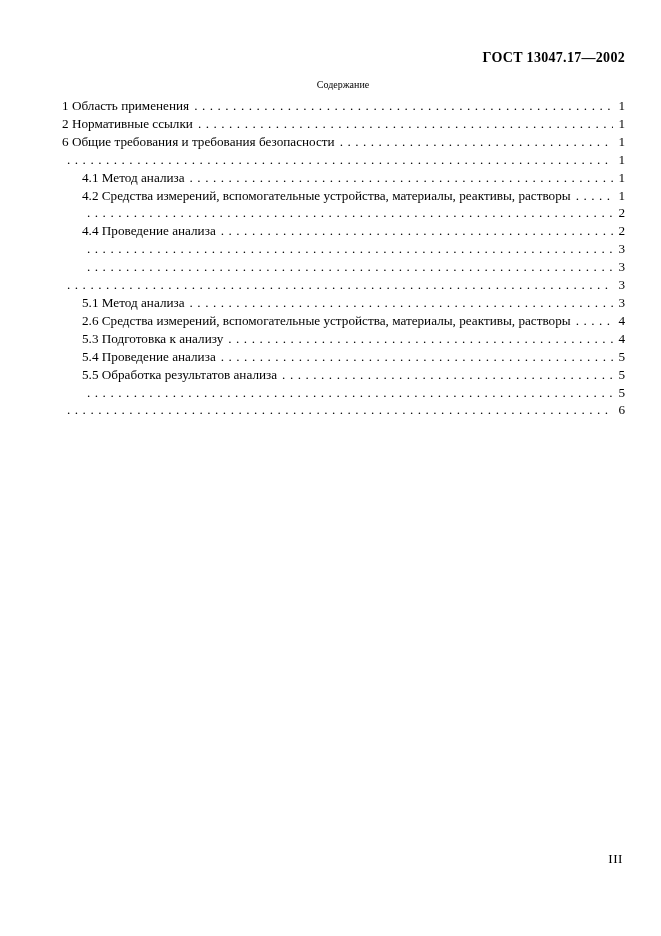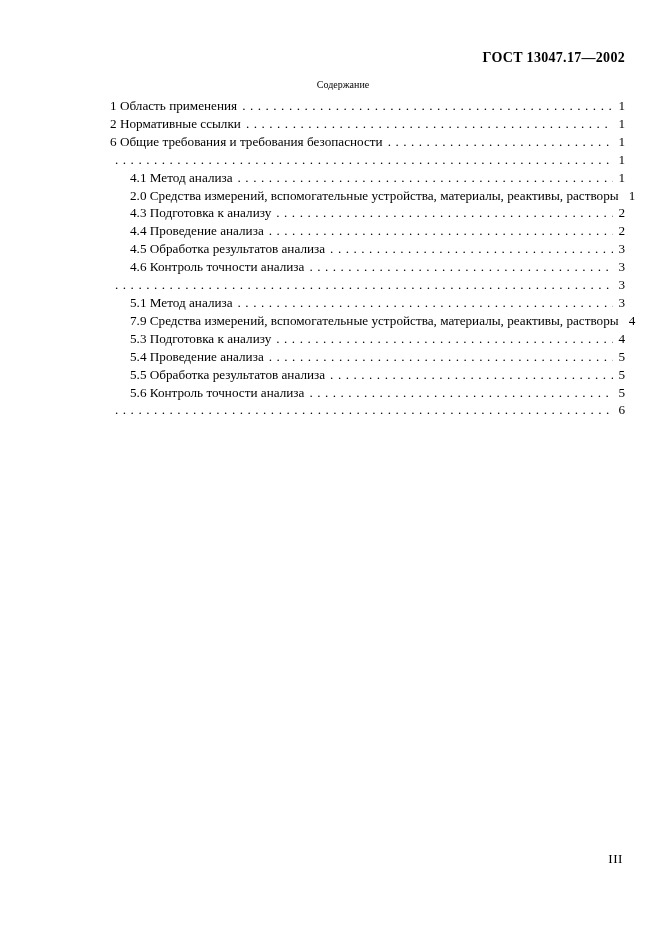--- a/index.html
+++ b/index.html
@@ -45,21 +45,20 @@
     top: 97px;
     left: 62px;
     right: 61px;
   }
   .toc-entry {
     display: flex;
     align-items: baseline;
     font-size: 13.2px;
     line-height: 17.9px;
     white-space: nowrap;
-    margin-left: 48px;
   }
   .toc-entry.sub {
     padding-left: 20px;
     align-items: center;
   }
   .entry-label {
     flex: 0 0 auto;
     white-space: nowrap;
   }
   .leader {
@@ -120,62 +119,59 @@
     <span class="entry-page">1</span>
   </div>
 
   <div class="toc-entry sub">
     <span class="entry-label">4.1  Метод анализа</span>
     <span class="leader">. . . . . . . . . . . . . . . . . . . . . . . . . . . . . . . . . . . . . . . . . . . . . . . . . . . . . . . . . . . . . . . . . . . . . . . . . . . . . . . . . . . . . . . . . . . . . . . . . . . . . . . . . . . . . . . . . . . . . . . . </span>
     <span class="entry-page">1</span>
   </div>
 
   <div class="toc-entry sub">
-    <span class="entry-label">2.0  Средства измерений, вспомогательные устройства, материалы, реактивы, растворы</span>
-    <span class="leader">. . . . . . . . . . . . . . . . . . . . . . . . . . . . . . . . . . . . . . . . . . . . . . . . . . . . . . . . . . . . . . . . . . . . . . . . . . . . . . . . . . . . . . . . . . . . . . . . . . . . . . . . . . . . . . . . . . . . . . . . </span>
-    <span class="entry-page">1</span>
-  </div>
-
-  <div class="toc-entry sub">
-    <span class="entry-label">4.3  Подготовка к анализу</span>
+    <span class="entry-label">4.2  Средства измерений, вспомогательные устройства, материалы, реактивы, растворы</span>
+    <span class="leader">. . . . . . . . . . . . . . . . . . . . . . . . . . . . . . . . . . . . . . . . . . . . . . . . . . . . . . . . . . . . . . . . . . . . . . . . . . . . . . . . . . . . . . . . . . . . . . . . . . . . . . . . . . . . . . . . . . . . . . . . </span>
+    <span class="entry-page">1</span>
+  </div>
+
+  <div class="toc-entry sub">
     <span class="leader">. . . . . . . . . . . . . . . . . . . . . . . . . . . . . . . . . . . . . . . . . . . . . . . . . . . . . . . . . . . . . . . . . . . . . . . . . . . . . . . . . . . . . . . . . . . . . . . . . . . . . . . . . . . . . . . . . . . . . . . . </span>
     <span class="entry-page">2</span>
   </div>
 
   <div class="toc-entry sub">
     <span class="entry-label">4.4  Проведение анализа</span>
     <span class="leader">. . . . . . . . . . . . . . . . . . . . . . . . . . . . . . . . . . . . . . . . . . . . . . . . . . . . . . . . . . . . . . . . . . . . . . . . . . . . . . . . . . . . . . . . . . . . . . . . . . . . . . . . . . . . . . . . . . . . . . . . </span>
     <span class="entry-page">2</span>
   </div>
 
   <div class="toc-entry sub">
-    <span class="entry-label">4.5  Обработка результатов анализа</span>
-    <span class="leader">. . . . . . . . . . . . . . . . . . . . . . . . . . . . . . . . . . . . . . . . . . . . . . . . . . . . . . . . . . . . . . . . . . . . . . . . . . . . . . . . . . . . . . . . . . . . . . . . . . . . . . . . . . . . . . . . . . . . . . . . </span>
-    <span class="entry-page">3</span>
-  </div>
-
-  <div class="toc-entry sub">
-    <span class="entry-label">4.6  Контроль точности анализа</span>
+    <span class="leader">. . . . . . . . . . . . . . . . . . . . . . . . . . . . . . . . . . . . . . . . . . . . . . . . . . . . . . . . . . . . . . . . . . . . . . . . . . . . . . . . . . . . . . . . . . . . . . . . . . . . . . . . . . . . . . . . . . . . . . . . </span>
+    <span class="entry-page">3</span>
+  </div>
+
+  <div class="toc-entry sub">
     <span class="leader">. . . . . . . . . . . . . . . . . . . . . . . . . . . . . . . . . . . . . . . . . . . . . . . . . . . . . . . . . . . . . . . . . . . . . . . . . . . . . . . . . . . . . . . . . . . . . . . . . . . . . . . . . . . . . . . . . . . . . . . . </span>
     <span class="entry-page">3</span>
   </div>
 
   <div class="toc-entry">
     <span class="leader">. . . . . . . . . . . . . . . . . . . . . . . . . . . . . . . . . . . . . . . . . . . . . . . . . . . . . . . . . . . . . . . . . . . . . . . . . . . . . . . . . . . . . . . . . . . . . . . . . . . . . . . . . . . . . . . . . . . . . . . . </span>
     <span class="entry-page">3</span>
   </div>
 
   <div class="toc-entry sub">
     <span class="entry-label">5.1  Метод анализа</span>
     <span class="leader">. . . . . . . . . . . . . . . . . . . . . . . . . . . . . . . . . . . . . . . . . . . . . . . . . . . . . . . . . . . . . . . . . . . . . . . . . . . . . . . . . . . . . . . . . . . . . . . . . . . . . . . . . . . . . . . . . . . . . . . . </span>
     <span class="entry-page">3</span>
   </div>
 
   <div class="toc-entry sub">
-    <span class="entry-label">7.9  Средства измерений, вспомогательные устройства, материалы, реактивы, растворы</span>
+    <span class="entry-label">2.6  Средства измерений, вспомогательные устройства, материалы, реактивы, растворы</span>
     <span class="leader">. . . . . . . . . . . . . . . . . . . . . . . . . . . . . . . . . . . . . . . . . . . . . . . . . . . . . . . . . . . . . . . . . . . . . . . . . . . . . . . . . . . . . . . . . . . . . . . . . . . . . . . . . . . . . . . . . . . . . . . . </span>
     <span class="entry-page">4</span>
   </div>
 
   <div class="toc-entry sub">
     <span class="entry-label">5.3  Подготовка к анализу</span>
     <span class="leader">. . . . . . . . . . . . . . . . . . . . . . . . . . . . . . . . . . . . . . . . . . . . . . . . . . . . . . . . . . . . . . . . . . . . . . . . . . . . . . . . . . . . . . . . . . . . . . . . . . . . . . . . . . . . . . . . . . . . . . . . </span>
     <span class="entry-page">4</span>
   </div>
 
@@ -185,21 +181,20 @@
     <span class="entry-page">5</span>
   </div>
 
   <div class="toc-entry sub">
     <span class="entry-label">5.5  Обработка результатов анализа</span>
     <span class="leader">. . . . . . . . . . . . . . . . . . . . . . . . . . . . . . . . . . . . . . . . . . . . . . . . . . . . . . . . . . . . . . . . . . . . . . . . . . . . . . . . . . . . . . . . . . . . . . . . . . . . . . . . . . . . . . . . . . . . . . . . </span>
     <span class="entry-page">5</span>
   </div>
 
   <div class="toc-entry sub">
-    <span class="entry-label">5.6  Контроль точности анализа</span>
     <span class="leader">. . . . . . . . . . . . . . . . . . . . . . . . . . . . . . . . . . . . . . . . . . . . . . . . . . . . . . . . . . . . . . . . . . . . . . . . . . . . . . . . . . . . . . . . . . . . . . . . . . . . . . . . . . . . . . . . . . . . . . . . </span>
     <span class="entry-page">5</span>
   </div>
 
   <div class="toc-entry">
     <span class="leader">. . . . . . . . . . . . . . . . . . . . . . . . . . . . . . . . . . . . . . . . . . . . . . . . . . . . . . . . . . . . . . . . . . . . . . . . . . . . . . . . . . . . . . . . . . . . . . . . . . . . . . . . . . . . . . . . . . . . . . . . </span>
     <span class="entry-page">6</span>
   </div>
 </div>
 

